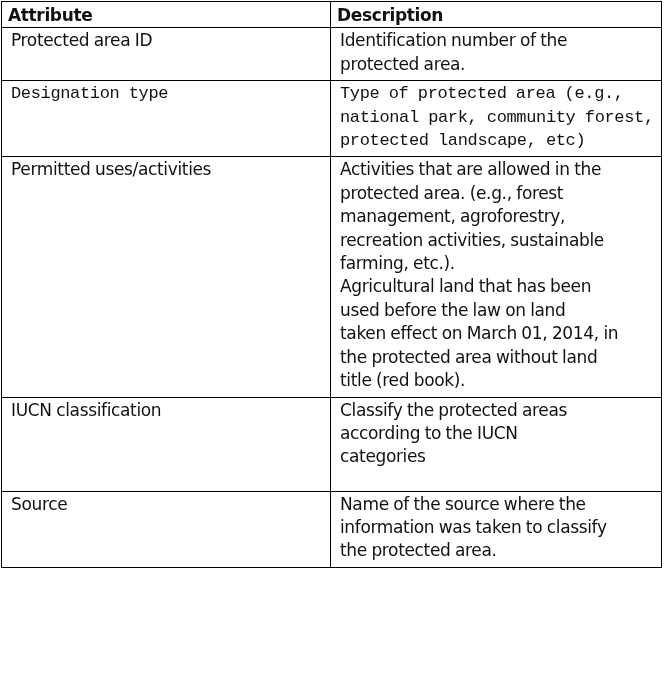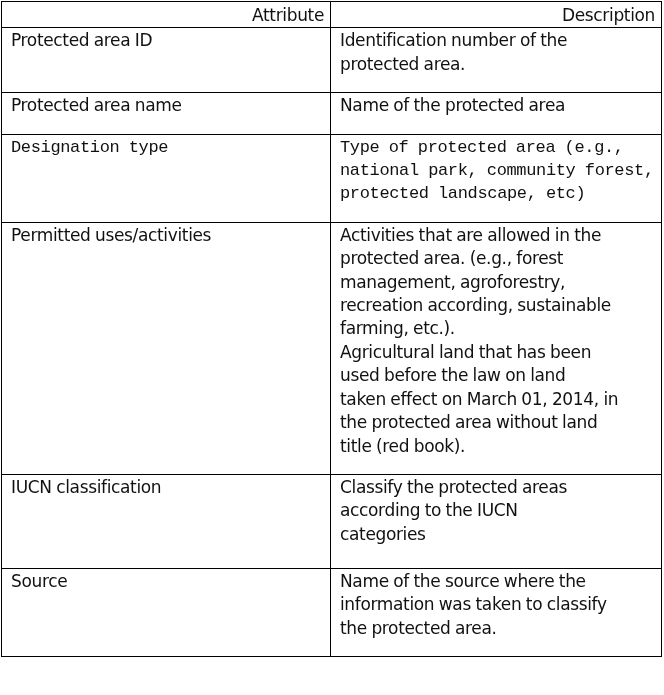--- a/index.html
+++ b/index.html
@@ -20,28 +20,29 @@
       top: 1px;
       border-collapse: collapse;
       table-layout: fixed;
       width: 660px;
     }
     table.attr-table td, table.attr-table th {
       border: 1px solid #000000;
       vertical-align: top;
       font-size: 17px;
       line-height: 23.4px;
-      padding: 1px 8px 16px 9px;
+      padding: 1px 8px 4px 9px;
       font-weight: normal;
       letter-spacing: -0.35px;
       word-spacing: -0.5px;
     }
     table.attr-table th {
-      text-align: right;
+      text-align: left;
       padding: 2px 6px 0 6px;
+      font-weight: bold;
     }
     col.c1 { width: 329px; }
     col.c2 { width: 331px; }
     .desc-line { display: block; white-space: nowrap; }
     tr.h-header { height: 26px; }
     tr.h-id { height: 48px; }
     tr.h-name { height: 24px; }
     tr.h-desig { height: 71px; font-family: Liberation Mono, monospace; }
     tr.h-perm { height: 236px; }
     tr.h-prohib { height: 48px; }
@@ -64,41 +65,35 @@
     </tr>
   </thead>
   <tbody>
     <tr class="h-id">
       <td>Protected area ID</td>
       <td>
         <span class="desc-line">Identification number of the</span>
         <span class="desc-line">protected area.</span>
       </td>
     </tr>
-    <tr class="h-name">
-      <td>Protected area name</td>
-      <td>
-        <span class="desc-line">Name of the protected area</span>
-      </td>
-    </tr>
     <tr class="h-desig">
       <td>Designation type</td>
       <td>
         <span class="desc-line">Type of protected area (e.g.,</span>
         <span class="desc-line">national park, community forest,</span>
         <span class="desc-line">protected landscape, etc)</span>
       </td>
     </tr>
     <tr class="h-perm">
       <td>Permitted uses/activities</td>
       <td>
         <span class="desc-line">Activities that are allowed in the</span>
         <span class="desc-line">protected area. (e.g., forest</span>
         <span class="desc-line">management, agroforestry,</span>
-        <span class="desc-line">recreation according, sustainable</span>
+        <span class="desc-line">recreation activities, sustainable</span>
         <span class="desc-line">farming, etc.).</span>
         <span class="desc-line">Agricultural land that has been</span>
         <span class="desc-line">used before the law on land</span>
         <span class="desc-line">taken effect on March 01, 2014, in</span>
         <span class="desc-line">the protected area without land</span>
         <span class="desc-line">title (red book).</span>
       </td>
     </tr>
     <tr class="h-iucn">
       <td>IUCN classification</td>

